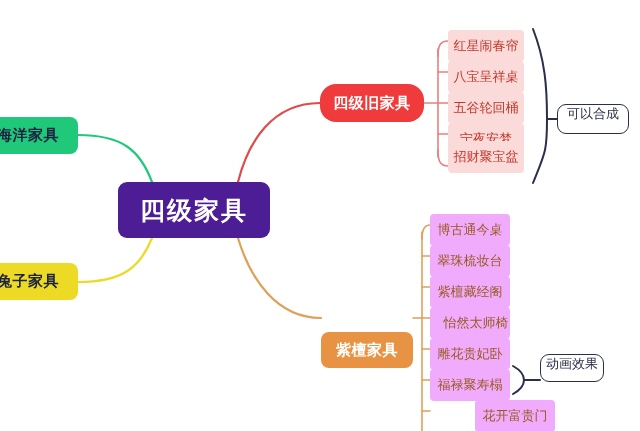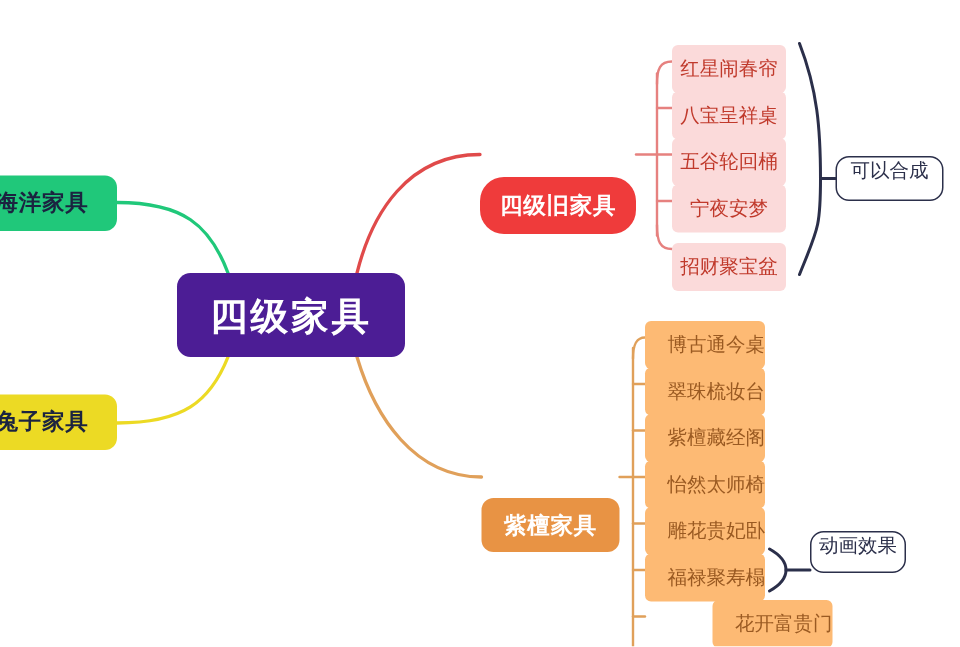--- a/index.html
+++ b/index.html
@@ -80,21 +80,20 @@
     justify-content: flex-start;
     padding-left: 9px;
   }
   .node-red {
     left: 320px;
     top: 84px;
     width: 104px;
     height: 38px;
     background: #ef3b3b;
     border-radius: 16px;
-    margin-top: 34px;
   }
   .node-orange {
     left: 321px;
     top: 300px;
     width: 92px;
     height: 36px;
     background: #e89344;
     border-radius: 8px;
     margin-top: 32px;
   }
@@ -112,23 +111,22 @@
   }
   .leaf-red {
     left: 448px;
     width: 76px;
     background: #fbdada;
     color: #c0392b;
   }
   .leaf-orange {
     left: 430px;
     width: 80px;
-    background: #fdba74;
+    background: #f0abfc;
     color: #9a5a22;
-    justify-content: flex-end;
   }
   
   .tag {
     position: absolute;
     box-sizing: border-box;
     display: flex;
     align-items: flex-start;
     justify-content: center;
     border: 1.6px solid #2b2f4a;
     border-radius: 9px;
@@ -217,21 +215,21 @@
   </div>
   <div class="leaf leaf-red" style="top:61px;">
     <span>八宝呈祥桌</span>
   </div>
   <div class="leaf leaf-red" style="top:92px;">
     <span>五谷轮回桶</span>
   </div>
   <div class="leaf leaf-red" style="top:123px;">
     <span>宁夜安梦</span>
   </div>
-  <div class="leaf leaf-red" style="top:162px;">
+  <div class="leaf leaf-red" style="top:141px;">
     <span>招财聚宝盆</span>
   </div>
 
   <div class="leaf leaf-orange" style="top:214px;">
     <span>博古通今桌</span>
   </div>
   <div class="leaf leaf-orange" style="top:245px;">
     <span>翠珠梳妆台</span>
   </div>
   <div class="leaf leaf-orange" style="top:276px;">

